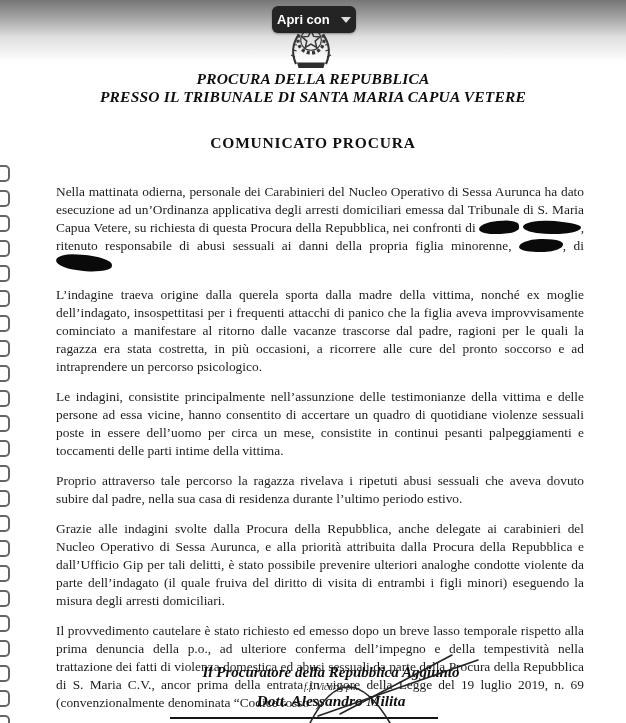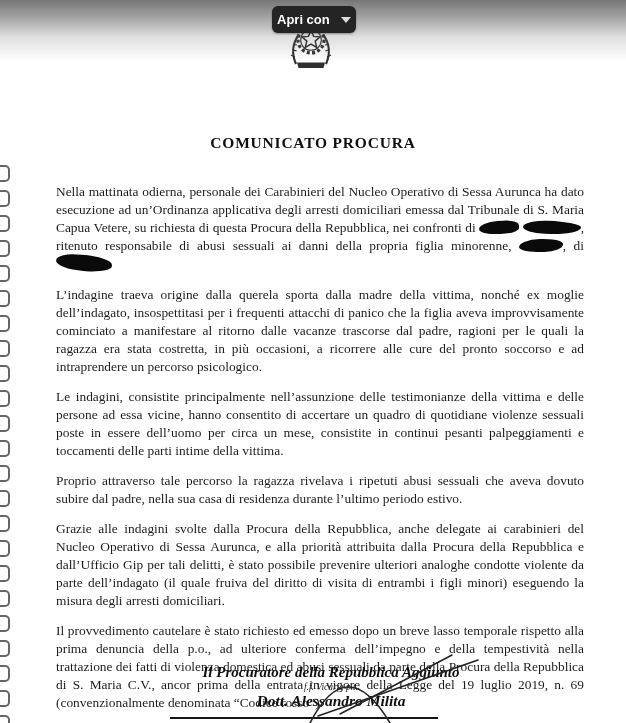--- a/index.html
+++ b/index.html
@@ -97,20 +97,24 @@
       <circle cx="27" cy="16" r="13" stroke-width="3.2" stroke-dasharray="3 2.4"></circle>
       <circle cx="27" cy="16" r="10.3" stroke-width="1.1"></circle>
       <path stroke-width="1.5" d="M27 6.5 L29.6 12.4 L36 12.9 L31.2 17.1 L32.7 23.4 L27 20 L21.3 23.4 L22.8 17.1 L18 12.9 L24.4 12.4 Z"></path>
       <path stroke-width="2.2" d="M12 40 C7.5 30 8.5 19 15 10.5"></path>
       <path stroke-width="2.2" d="M42 40 C46.5 30 45.5 19 39 10.5"></path>
       <path stroke-width="1.2" d="M11 33 l-4 -2 M12.6 27 l-4.2 -1.4 M13 21 l-4 -.6 M43 33 l4 -2 M41.4 27 l4.2 -1.4 M41 21 l4 -.6"></path>
       <path d="M13 38.5 L41 38.5 L39.5 44 L14.5 44 Z" fill="#2e2e2e" stroke="none"></path>
     </g>
   </svg>
 
+  <div class="doc-header">
+    <div>PROCURA DELLA REPUBBLICA</div>
+    <div>PRESSO IL TRIBUNALE DI SANTA MARIA CAPUA VETERE</div>
+  </div>
 
   <div class="doc-title">COMUNICATO PROCURA</div>
 
   <div class="doc-body">
     <p><span>Nella mattinata odierna, personale dei Carabinieri del Nucleo Operativo di Sessa Aurunca ha dato esecuzione ad un’Ordinanza applicativa degli arresti domiciliari emessa dal Tribunale di S. Maria Capua Vetere, su richiesta di questa Procura della Repubblica, nei confronti di </span><span class="redact r1"></span> <span class="redact r2"></span><span>, ritenuto responsabile di abusi sessuali ai danni della propria figlia minorenne, </span><span class="redact r3"></span><span>, di </span><span class="redact r4"></span></p>
     <p>L’indagine traeva origine dalla querela sporta dalla madre della vittima, nonché ex moglie dell’indagato, insospettitasi per i frequenti attacchi di panico che la figlia aveva improvvisamente cominciato a manifestare al ritorno dalle vacanze trascorse dal padre, ragioni per le quali la ragazza era stata costretta, in più occasioni, a ricorrere alle cure del pronto soccorso e ad intraprendere un percorso psicologico.</p>
     <p>Le indagini, consistite principalmente nell’assunzione delle testimonianze della vittima e delle persone ad essa vicine, hanno consentito di accertare un quadro di quotidiane violenze sessuali poste in essere dell’uomo per circa un mese, consistite in continui pesanti palpeggiamenti e toccamenti delle parti intime della vittima.</p>
     <p>Proprio attraverso tale percorso la ragazza rivelava i ripetuti abusi sessuali che aveva dovuto subire dal padre, nella sua casa di residenza durante l’ultimo periodo estivo.</p>
     <p>Grazie alle indagini svolte dalla Procura della Repubblica, anche delegate ai carabinieri del Nucleo Operativo di Sessa Aurunca, e alla priorità attribuita dalla Procura della Repubblica e dall’Ufficio Gip per tali delitti, è stato possibile prevenire ulteriori analoghe condotte violente da parte dell’indagato (il quale fruiva del diritto di visita di entrambi i figli minori) eseguendo la misura degli arresti domiciliari.</p>
     <p><span>Il provvedimento cautelare è stato richiesto ed emesso dopo un breve lasso temporale rispetto alla prima denuncia della p.o., ad ulteriore conferma dell’impegno e della tempestività nella trattazione dei fatti di violenza domestica ed abusi sessuali da parte della Procura della Repubblica di S. Maria C.V., ancor prima della entrata in vigore della Legge del 19 luglio 2019, n. 69 (convenzionalmente denominata “</span><span class="italic">Codice rosso</span><span>”).</span></p>

